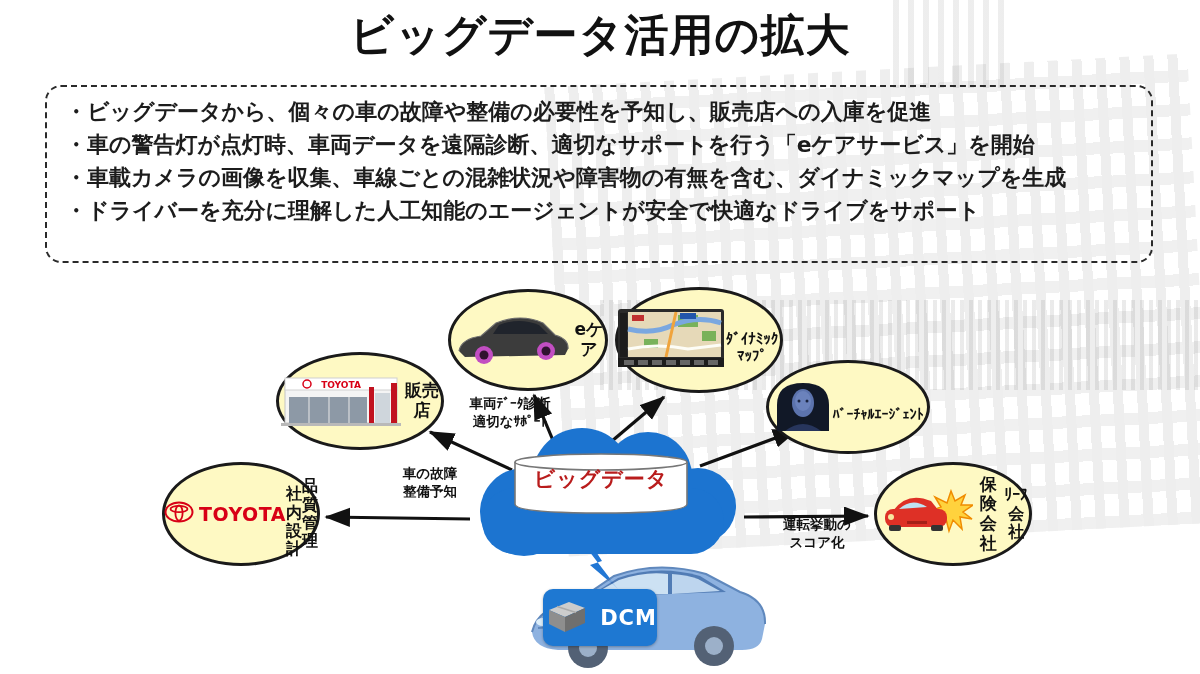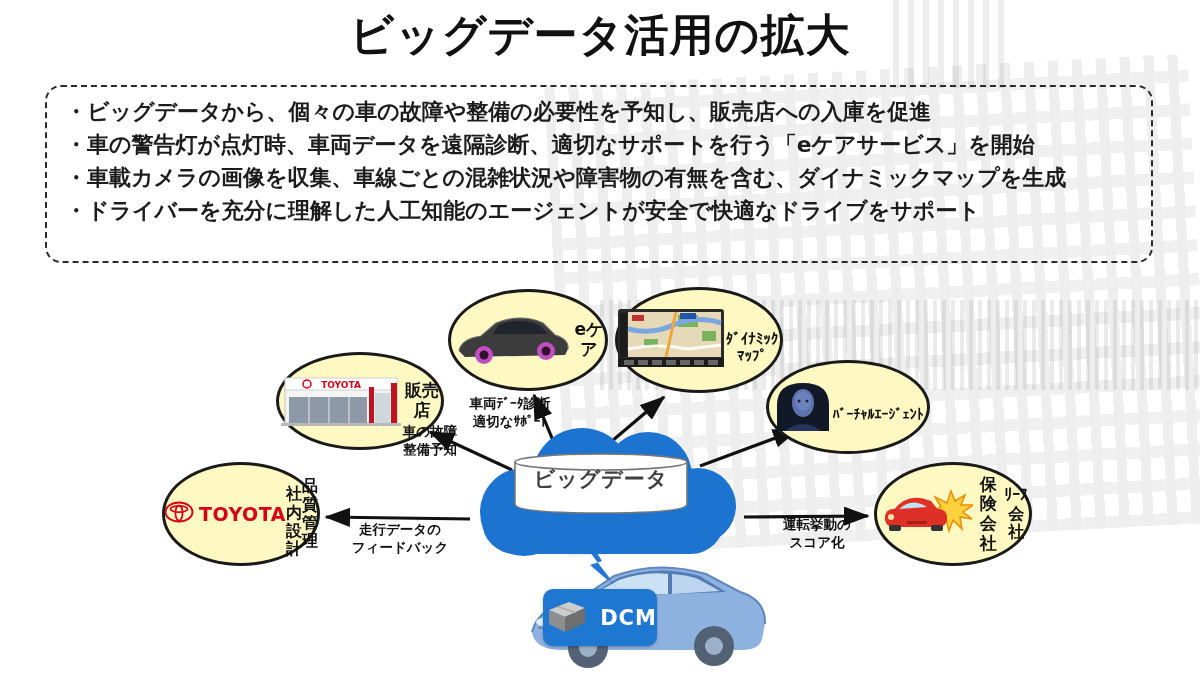--- a/index.html
+++ b/index.html
@@ -33,26 +33,26 @@
   .node-dynmap{left:615px;top:287px;width:168px;height:106px;}
   .node-vagent{left:766px;top:360px;width:164px;height:94px;}
   .node-insurance{left:874px;top:462px;width:158px;height:104px;}
   .node-toyota{left:162px;top:462px;width:158px;height:104px;}
   .toyota-brandrow{display:flex;align-items:center;gap:5px;}
   .toyota-word{color:#d80016;font-weight:bold;font-size:19px;letter-spacing:.5px;}
 
   .cloud-wrap{position:absolute;left:462px;top:420px;width:282px;height:136px;}
   .cylinder{position:absolute;left:512px;top:452px;width:178px;height:64px;}
   .cloud-label{position:absolute;left:512px;top:465px;width:178px;text-align:center;
-    font-size:21px;font-weight:bold;color:#404040;letter-spacing:1px;}
+    font-size:21px;font-weight:bold;color:#b91c1c;letter-spacing:1px;}
 
   .arrow-label{position:absolute;font-size:13.5px;font-weight:bold;color:#111;
     text-align:center;line-height:1.35;white-space:nowrap;}
   .al-diag{left:448px;top:394px;width:124px;}
-  .al-fail{left:382px;top:422px;width:96px;}
+  .al-fail{left:382px;top:464px;width:96px;}
   .al-feedback{left:338px;top:520px;width:124px;}
   .al-score{left:762px;top:515px;width:110px;}
 
   .car-bottom{position:absolute;left:518px;top:536px;width:258px;height:138px;}
   .dcm-box{position:absolute;left:543px;top:589px;width:114px;height:57px;background:#1e78d2;
     border-radius:10px;display:flex;align-items:center;justify-content:center;gap:13px;
     box-shadow:0 1px 3px rgba(0,0,0,.3);}
   .dcm-text{color:#ffffff;font-weight:bold;font-size:21px;letter-spacing:1px;}
 </style>
 </head>
@@ -218,24 +218,20 @@
   <div class="cloud-label">ビッグデータ</div>
 
   <div class="arrow-label al-diag">
     <div>車両ﾃﾞｰﾀ診断</div>
     <div>適切なｻﾎﾟｰﾄ</div>
   </div>
   <div class="arrow-label al-fail">
     <div>車の故障</div>
     <div>整備予知</div>
   </div>
-  <div class="arrow-label al-feedback">
-    <div>走行データの</div>
-    <div>フィードバック</div>
-  </div>
   <div class="arrow-label al-score">
     <div>運転挙動の</div>
     <div>スコア化</div>
   </div>
 
   <div class="car-bottom">
     <svg width="258" height="138" viewBox="0 0 258 138">
       <g opacity="0.88">
         <path d="M14,96 Q20,70 62,63 L96,40 Q140,24 188,38 L222,56 Q248,64 247,88 L244,103 Q241,114 224,114 L40,114 Q16,112 14,96 Z" fill="#7fa8dc"></path>
         <path d="M70,61 L100,42 Q140,28 182,40 L208,56 Z" fill="#3a6aab"></path>

